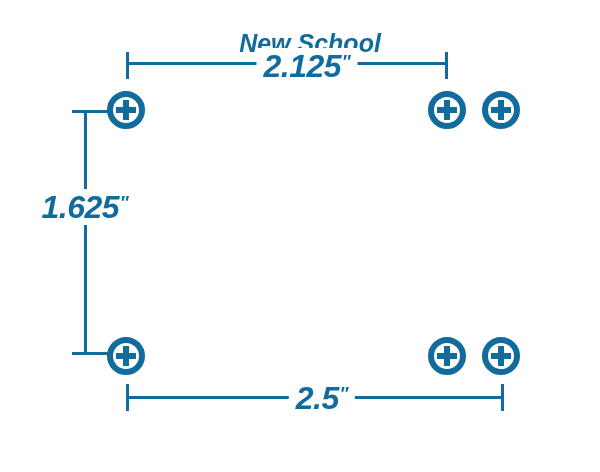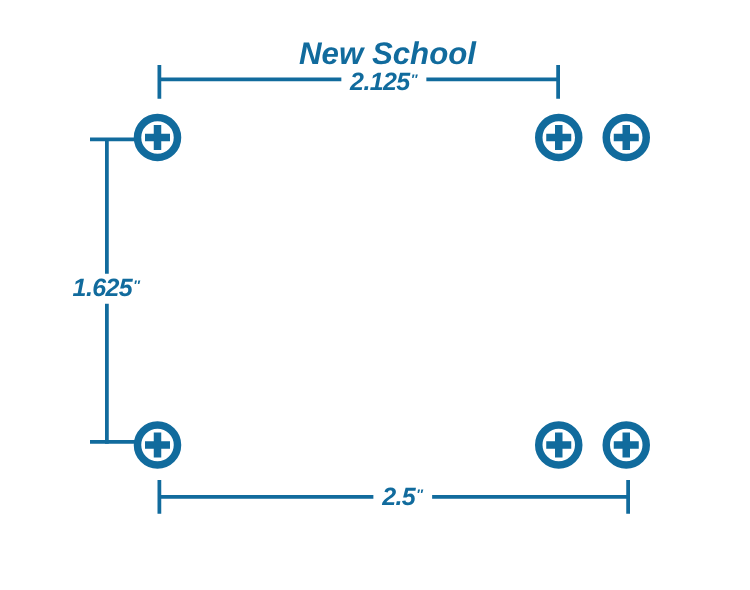--- a/index.html
+++ b/index.html
@@ -49,21 +49,21 @@
     font-size: 25px;
     line-height: 1;
     color: var(--accent);
     white-space: nowrap;
   }
   .dim-value {
     position: absolute;
     transform: translate(-50%, -50%);
     font-style: italic;
     font-weight: 700;
-    font-size: 20px;
+    font-size: 32px;
     line-height: 1;
     letter-spacing: -0.5px;
     color: var(--accent);
     background: var(--bg);
     padding: 2px 7px;
     white-space: nowrap;
   }
   .unit {
     font-size: 0.55em;
     vertical-align: 0.5em;
@@ -78,21 +78,21 @@
 
   <div class="hline" style="left:128px; top:62px; width:319px;"></div>
   <div class="vtick" style="left:126px; top:52px;"></div>
   <div class="vtick" style="left:445px; top:52px;"></div>
   <div class="dim-label" style="left:310px; top:31px;">New School</div>
   <div class="dim-value" style="left:307px; top:66px;"><span>2.125</span><span class="unit">″</span></div>
 
   <div class="vline" style="left:84px; top:111px; height:244px;"></div>
   <div class="htick" style="left:72px; top:110px;"></div>
   <div class="htick" style="left:72px; top:352px;"></div>
-  <div class="dim-value" style="left:85px; top:207px;margin-top:24px;"><span>1.625</span><span class="unit">″</span></div>
+  <div class="dim-value" style="left:85px; top:207px;"><span>1.625</span><span class="unit">″</span></div>
 
   <div class="hline" style="left:128px; top:396px; width:375px;"></div>
   <div class="vtick" style="left:126px; top:384px;"></div>
   <div class="vtick" style="left:501px; top:384px;"></div>
   <div class="dim-value" style="left:322px; top:398px;"><span>2.5</span><span class="unit">″</span></div>
 
   <div class="screw" style="left:107px; top:91px;"></div>
   <div class="screw" style="left:428px; top:91px;"></div>
   <div class="screw" style="left:482px; top:91px;"></div>
   <div class="screw" style="left:107px; top:337px;"></div>

